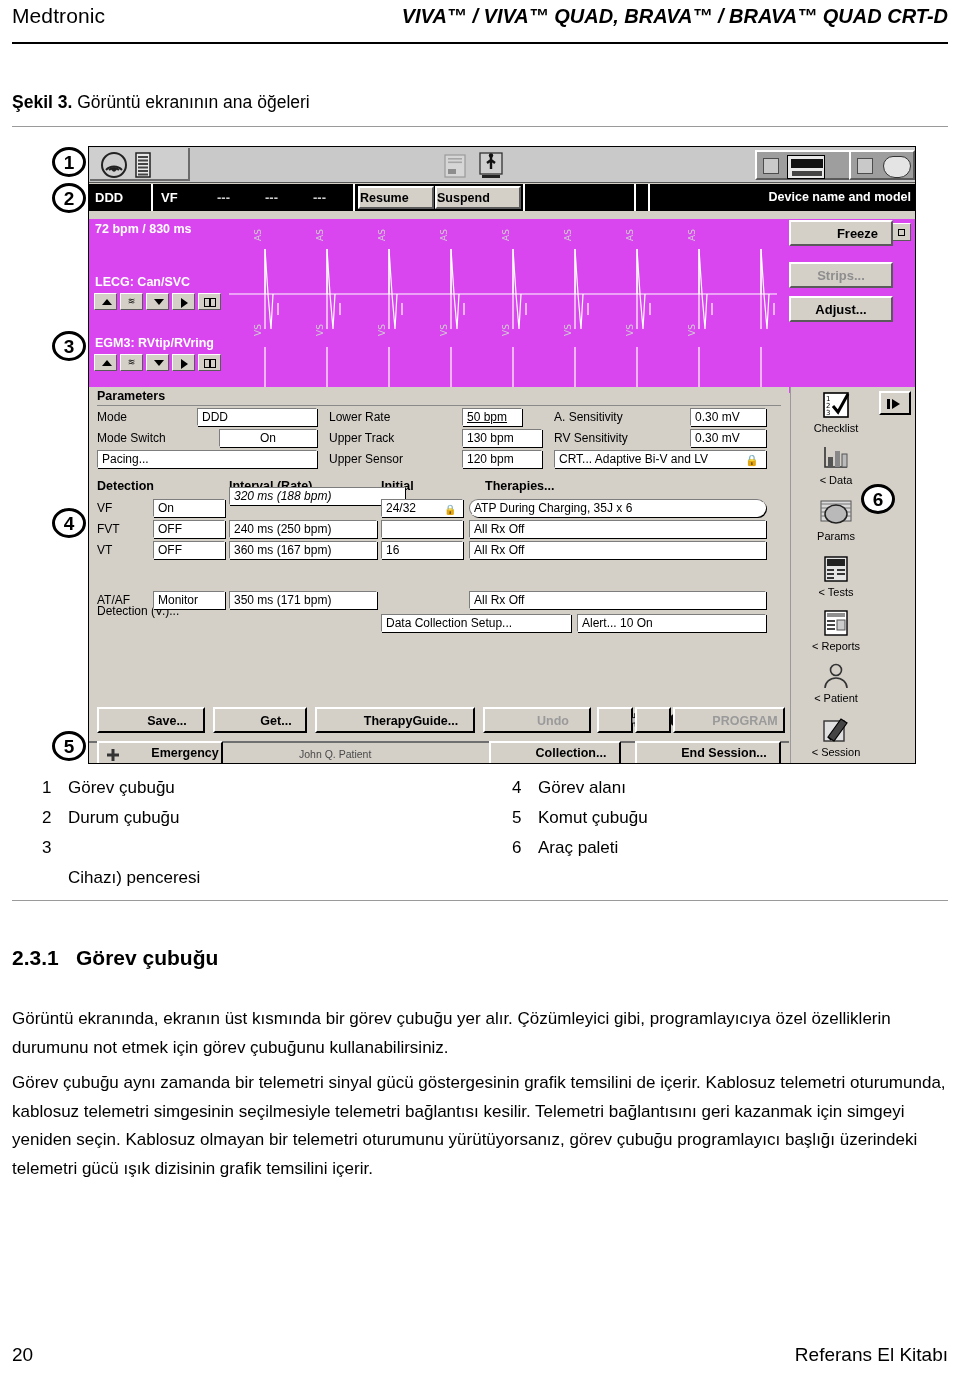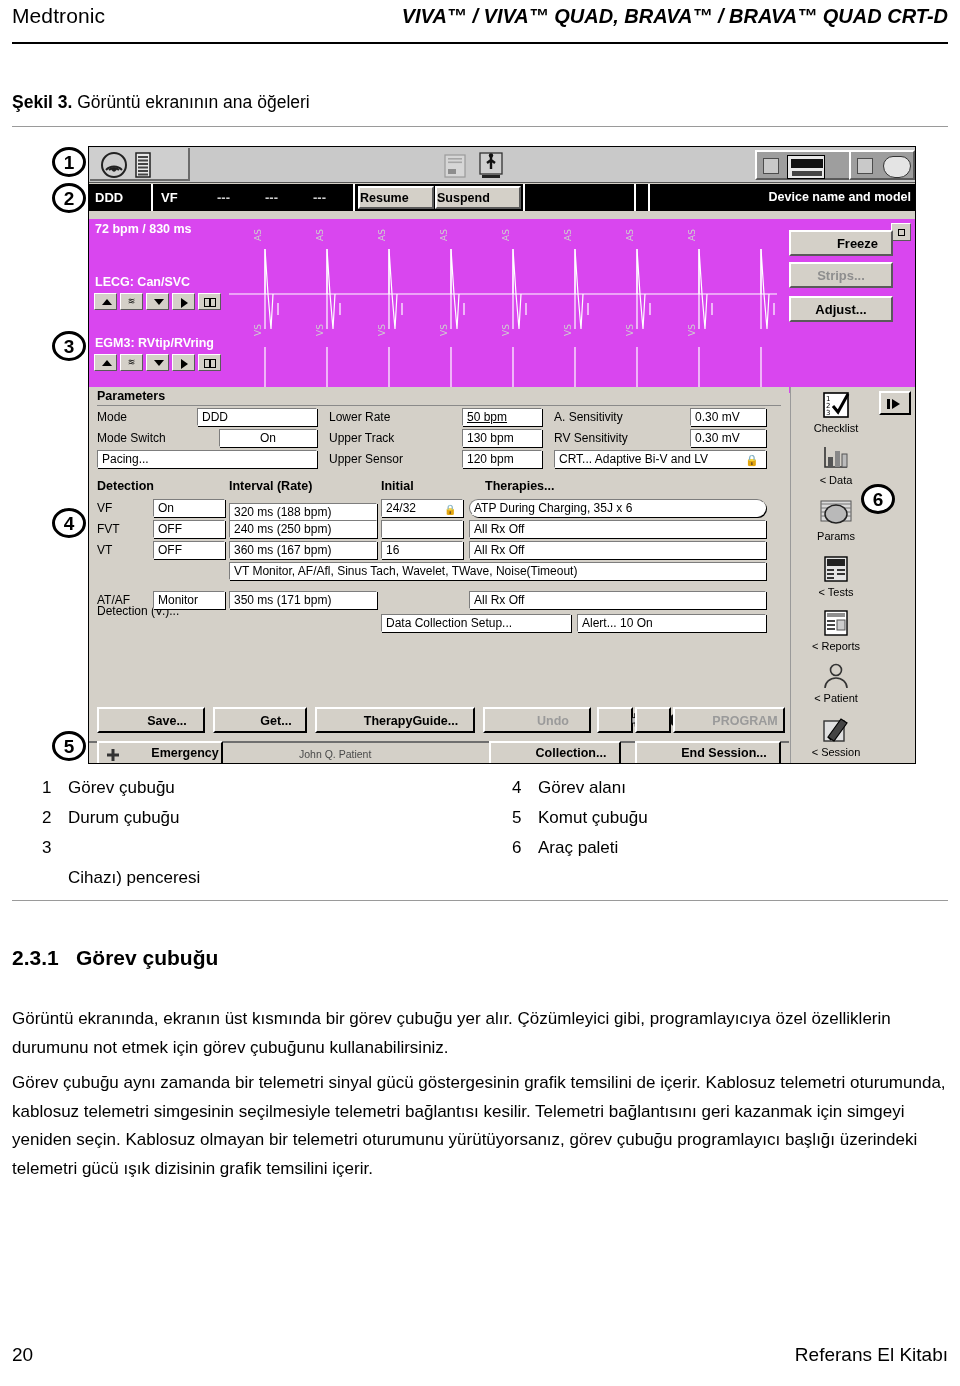--- a/index.html
+++ b/index.html
@@ -340,34 +340,34 @@
         <text x="94" y="117" transform="rotate(-90 94 117)">VS</text>
         <text x="156" y="117" transform="rotate(-90 156 117)">VS</text>
         <text x="218" y="117" transform="rotate(-90 218 117)">VS</text>
         <text x="280" y="117" transform="rotate(-90 280 117)">VS</text>
         <text x="342" y="117" transform="rotate(-90 342 117)">VS</text>
         <text x="404" y="117" transform="rotate(-90 404 117)">VS</text>
         <text x="466" y="117" transform="rotate(-90 466 117)">VS</text>
       </g>
     </svg>
 
-    <div class="rbtn" style="top:11px;padding-left:33px;">Freeze</div>
+    <div class="rbtn" style="top:1px;padding-left:33px;">Freeze</div>
     <div class="rbtn disabled" style="top:43px;">Strips...</div>
     <div class="rbtn" style="top:77px;">Adjust...</div>
   </div>
 
   <div class="taskarea">
 
     <div class="sec-hd" style="left:8px; top:2px;">Parameters</div>
     <div class="sec-rule" style="left:8px; top:18px; width:684px;"></div>
 
     <div class="lab" style="left:8px; top:23px;">Mode</div>
     <div class="fld" style="left:108px; top:21px; width:120px;">DDD</div>
     <div class="lab" style="left:240px; top:23px;">Lower Rate</div>
-    <div class="fld" style="left:373px; top:21px; width:80px;text-decoration:underline;">50 bpm</div>
+    <div class="fld" style="left:373px; top:21px; width:60px;text-decoration:underline;">50 bpm</div>
     <div class="lab" style="left:465px; top:23px;">A. Sensitivity</div>
     <div class="fld" style="left:601px; top:21px; width:76px;">0.30 mV</div>
 
     <div class="lab" style="left:8px; top:44px;">Mode Switch</div>
     <div class="fld c" style="left:130px; top:42px; width:98px;">On</div>
     <div class="lab" style="left:240px; top:44px;">Upper Track</div>
     <div class="fld" style="left:373px; top:42px; width:80px;">130 bpm</div>
     <div class="lab" style="left:465px; top:44px;">RV Sensitivity</div>
     <div class="fld" style="left:601px; top:42px; width:76px;">0.30 mV</div>
 
@@ -379,41 +379,40 @@
       <span style="position:absolute;right:6px;top:1px;font-size:11px;">🔒</span>
     </div>
 
     <div class="sec-hd" style="left:8px; top:92px;">Detection</div>
     <div class="sec-hd" style="left:140px; top:92px;">Interval (Rate)</div>
     <div class="sec-hd" style="left:292px; top:92px;">Initial</div>
     <div class="sec-hd" style="left:380px; top:92px;margin-left:16px;">Therapies...</div>
 
     <div class="lab" style="left:8px; top:114px;">VF</div>
     <div class="fld" style="left:64px; top:112px; width:72px;">On</div>
-    <div class="fld" style="left:140px; top:116px; width:148px;">320 ms (188 bpm)</div>
+    <div class="fld" style="left:140px; top:100px; width:176px;font-style:italic;">320 ms (188 bpm)</div>
     <div class="fld" style="left:292px; top:112px; width:82px;">
       <span>24/32</span>
       <span style="position:absolute;right:5px;top:1px;font-size:10px;">🔒</span>
     </div>
     <div class="fld" style="left:380px; top:112px; width:297px;border-radius:9px;">ATP During Charging, 35J x 6</div>
 
     <div class="lab" style="left:8px; top:135px;">FVT</div>
     <div class="fld" style="left:64px; top:133px; width:72px;">OFF</div>
     <div class="fld" style="left:140px; top:133px; width:148px;">240 ms (250 bpm)</div>
     <div class="fld" style="left:292px; top:133px; width:82px;"></div>
     <div class="fld" style="left:380px; top:133px; width:297px;">All Rx Off</div>
 
     <div class="lab" style="left:8px; top:156px;">VT</div>
     <div class="fld" style="left:64px; top:154px; width:72px;">OFF</div>
     <div class="fld" style="left:140px; top:154px; width:148px;">360 ms (167 bpm)</div>
     <div class="fld" style="left:292px; top:154px; width:82px;">16</div>
     <div class="fld" style="left:380px; top:154px; width:297px;">All Rx Off</div>
 
     <div class="lab" style="left:8px; top:177px;margin-top:40px;">Detection (V.)...</div>
-    <div class="fld" style="left:140px; top:175px; width:537px;">VT Monitor, AF/Afl, Sinus Tach, Wavelet, TWave, Noise(Timeout)</div>
 
     <div class="lab" style="left:8px; top:206px;">AT/AF</div>
     <div class="fld" style="left:64px; top:204px; width:72px;">Monitor</div>
     <div class="fld" style="left:140px; top:204px; width:148px;">350 ms (171 bpm)</div>
     <div class="fld" style="left:380px; top:204px; width:297px;">All Rx Off</div>
 
     <div class="fld" style="left:292px; top:227px; width:190px;">Data Collection Setup...</div>
     <div class="fld" style="left:488px; top:227px; width:189px;">Alert...  10 On</div>
   </div>
 

